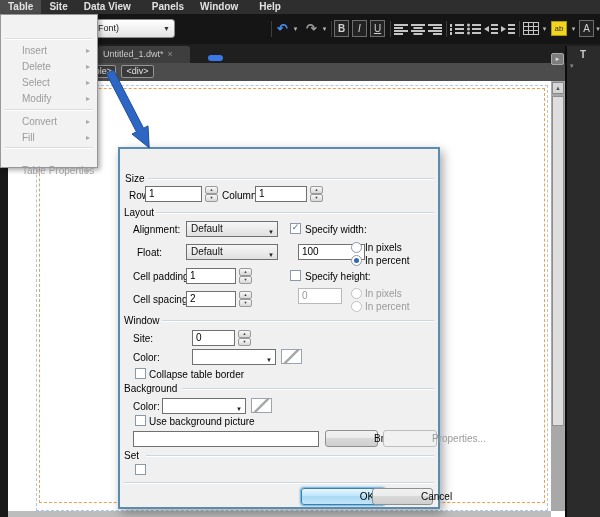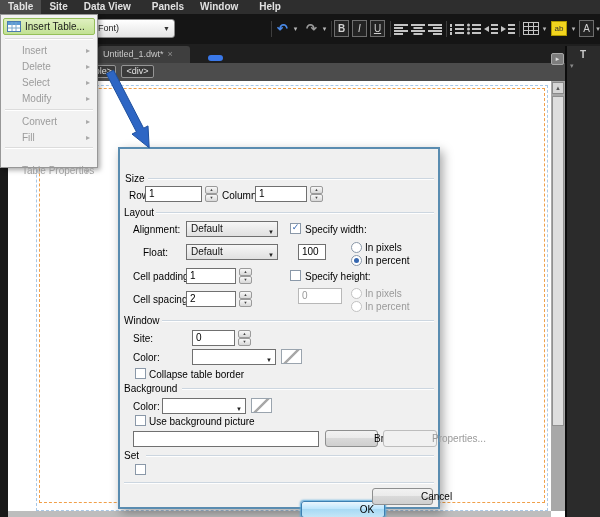--- a/index.html
+++ b/index.html
@@ -252,30 +252,20 @@
   </div>
 </div>
 <div class="bluepill"></div>
 
 <div class="tagbar">
   <span class="tag" style="left:70px;width:46px;text-align:right">&lt;table&gt;</span>
   <span class="tag" style="left:121px;width:33px;text-align:center">&lt;div&gt;</span>
 </div>
 
 <div class="menu-popup">
-  <div class="mi-hot">
-    <svg class="icon-svg" style="margin-left:3px" width="14" height="11">
-        <rect x="0.5" y="0.5" width="13" height="10" fill="#fff" stroke="#4a7ab0"></rect>
-        <rect x="1" y="1" width="12" height="3" fill="#5b9bd5"></rect>
-        <line x1="5" y1="1" x2="5" y2="10" stroke="#7aa8cc"></line>
-        <line x1="9" y1="1" x2="9" y2="10" stroke="#7aa8cc"></line>
-        <line x1="1" y1="7" x2="13" y2="7" stroke="#7aa8cc"></line>
-      </svg>
-    <span class="txt">Insert Table...</span>
-  </div>
   <div class="menu-sep" style="top:23px"></div>
   <div class="menu-item" style="top:28px"><span class="txt">Insert</span><span class="sub">▸</span></div>
   <div class="menu-item" style="top:44px"><span class="txt">Delete</span><span class="sub">▸</span></div>
   <div class="menu-item" style="top:60px"><span class="txt">Select</span><span class="sub">▸</span></div>
   <div class="menu-item" style="top:76px"><span class="txt">Modify</span><span class="sub">▸</span></div>
   <div class="menu-sep" style="top:94px"></div>
   <div class="menu-item" style="top:99px"><span class="txt">Convert</span><span class="sub">▸</span></div>
   <div class="menu-item" style="top:115px"><span class="txt">Fill</span><span class="sub">▸</span></div>
   <div class="menu-sep" style="top:132px"></div>
   <div class="menu-item" style="top:148px"><span class="txt">Table Properties</span><span class="sub">▸</span></div>
@@ -307,26 +297,26 @@
   <span class="lbl" style="left:13px;top:75px">Alignment:</span>
   <div class="ddl" style="left:66px;top:72px;width:92px">
     <span>Default</span>
     <span class="dda">▼</span>
   </div>
   <div class="chk" style="left:170px;top:74px">
       <span class="ck">✓</span>
     </div>
   <span class="lbl" style="left:185px;top:75px">Specify width:</span>
 
-  <span class="lbl" style="left:23px;top:98px">Float:</span>
+  <span class="lbl" style="left:17px;top:98px">Float:</span>
   <div class="ddl" style="left:66px;top:95px;width:92px">
     <span>Default</span>
     <span class="dda">▼</span>
   </div>
-  <div class="textbox" style="left:178px;top:95px;width:28px">100</div>
+  <div class="textbox" style="left:178px;top:95px;width:67px">100</div>
   <div class="radio" style="left:231px;top:93px"></div>
   <span class="lbl" style="left:245px;top:93px">In pixels</span>
   <div class="radio sel" style="left:231px;top:106px"></div>
   <span class="lbl" style="left:245px;top:106px">In percent</span>
 
   <span class="lbl" style="left:13px;top:122px">Cell padding:</span>
   <div class="textbox" style="left:66px;top:119px;width:50px">1</div>
   <div class="spin" style="left:119px;top:119px">
     <div class="spin-b">▲</div>
     <div class="spin-b">▼</div>
@@ -373,15 +363,15 @@
   <span class="lbl" style="left:29px;top:267px">Use background picture</span>
   <div class="textbox" style="left:13px;top:282px;width:186px"></div>
   <div class="wbtn" style="left:205px;top:281px;width:53px">Browse...</div>
   <div class="wbtn disabled" style="left:263px;top:281px;width:54px">Properties...</div>
 
   <span class="lbl" style="left:4px;top:301px">Set</span>
   <div class="gline" style="left:26px;top:306px;width:288px"></div>
   <div class="chk" style="left:15px;top:315px"></div>
 
   <div class="gline" style="left:4px;top:333px;width:310px"></div>
-  <div class="wbtn primary" style="left:181px;top:352px;width:84px">OK</div>
+  <div class="wbtn primary" style="left:181px;top:339px;width:84px">OK</div>
   <div class="wbtn" style="left:252px;top:339px;width:61px">Cancel</div>
 </div>
 
 </body></html>

